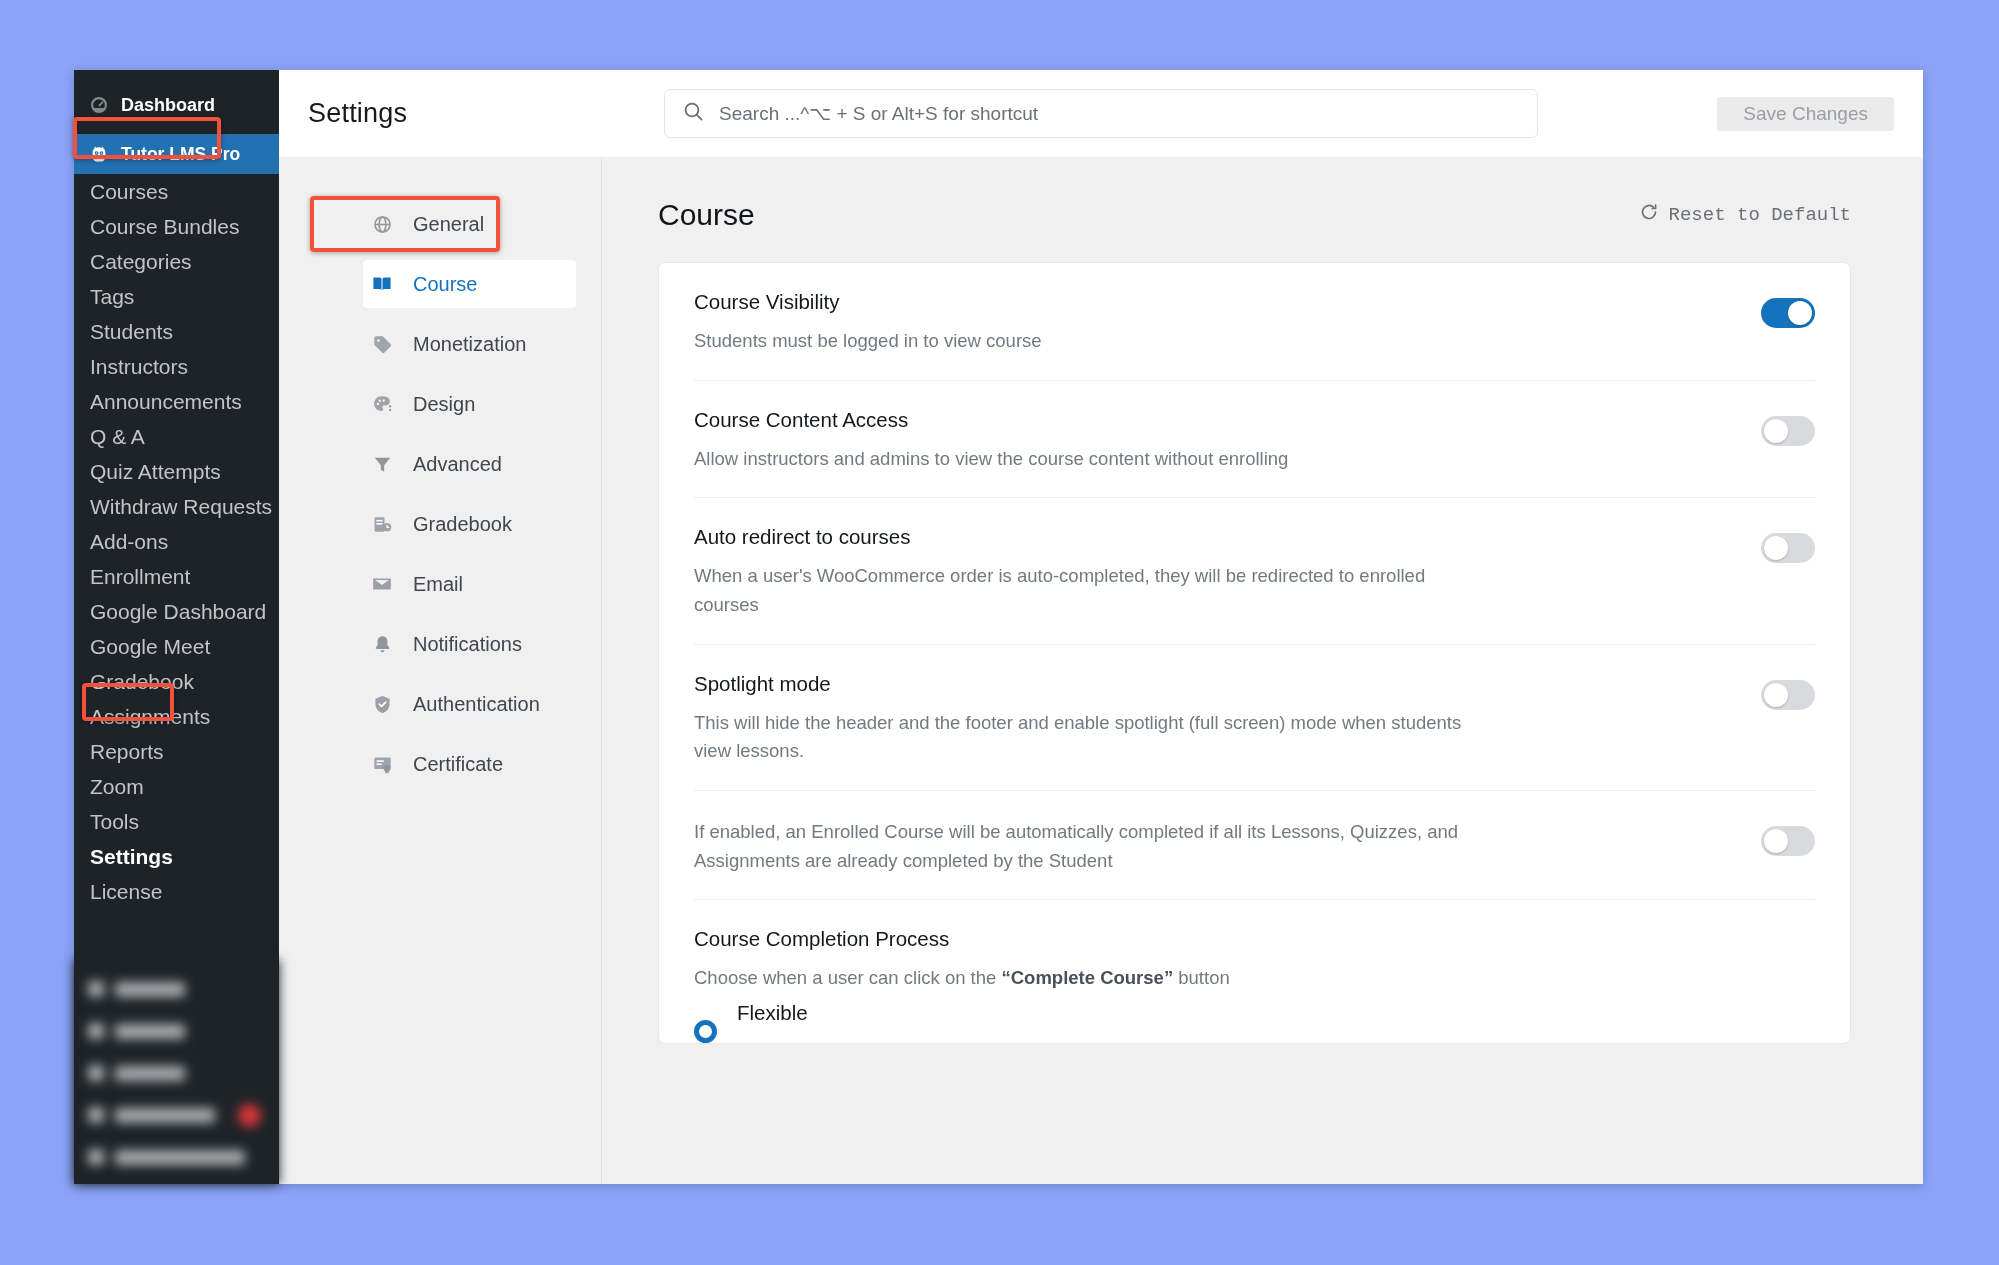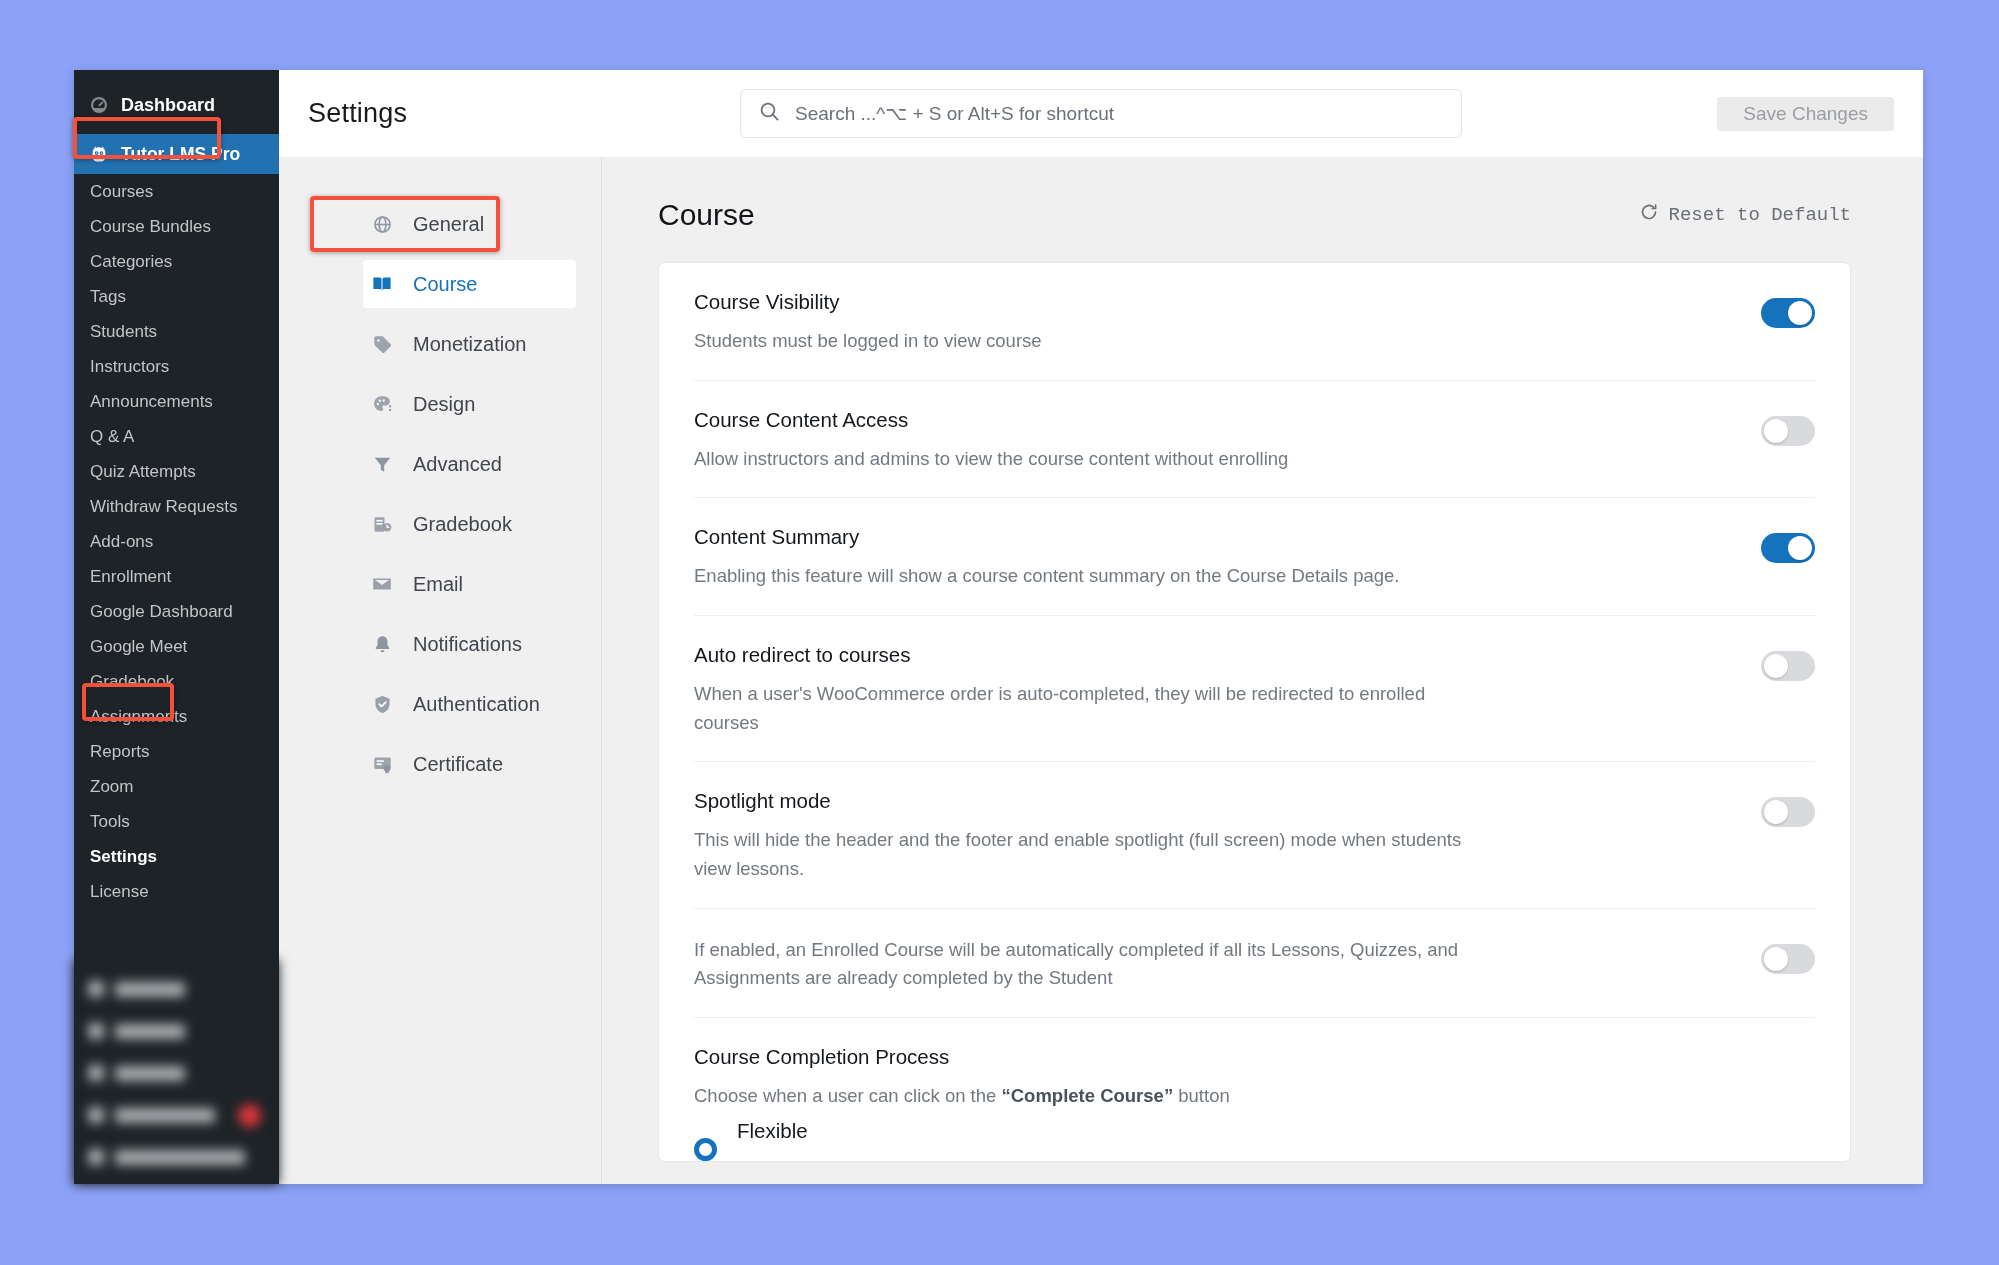--- a/index.html
+++ b/index.html
@@ -31,21 +31,21 @@
     display: flex; align-items: center;
     gap: 11px;
     padding: 0 14px;
     height: 36px;
     color: #c3c4c7;
     white-space: nowrap;
   }
   .wp-item.top { height: 64px; color: #fff; font-weight: bold; font-size: 18px; padding-top: 6px; }
   .wp-ico { width: 22px; height: 22px; flex: 0 0 22px; display:flex; align-items:center; justify-content:center; opacity: .75; }
   .wp-ico svg { display: block; }
-  .wp-sub { padding-left: 16px; height: 35px; display: flex; align-items: center; color: #c3c4c7; font-size: 17px;}
+  .wp-sub { padding-left: 16px; height: 35px; display: flex; align-items: center; color: #c3c4c7; font-size: 21px;}
   .wp-active {
     background: #2271b1;
     color: #fff;
     font-weight: bold;
     position: relative;
   }
   .wp-active .wp-ico { opacity: 1; }
   .wp-arrow {
     position: absolute;
     right: -12px; top: 50%;
@@ -77,21 +77,21 @@
     height: 88px; background: #fff;
     display: flex; align-items: center;
     padding: 0 29px 0 29px;
     flex: 0 0 88px;
     border-bottom: 1px solid #f0f0f1;
   }
   .page-title { font-size: 27px; color: #1a1a1a; font-weight: normal; letter-spacing: .2px; }
   .search-wrap {
     position: absolute;
     left: 50%; transform: translateX(-50%);
-    width: 722px;
+    width: 874px;
   }
   .search-box {
     display: flex; align-items: center; gap: 15px;
     height: 49px;
     border: 1px solid #e3e5e8;
     border-radius: 6px;
     padding: 0 18px;
     background: #fff;
   }
   .search-box input {
@@ -449,29 +449,20 @@
               <div class="row-text">
                 <div class="row-title">Course Content Access</div>
                 <div class="row-desc">Allow instructors and admins to view the course content without enrolling</div>
               </div>
               <div class="toggle">
                 <div class="knob"></div>
               </div>
             </div>
             <div class="row">
               <div class="row-text">
-                <div class="row-title">Content Summary</div>
-                <div class="row-desc">Enabling this feature will show a course content summary on the Course Details page.</div>
-              </div>
-              <div class="toggle on">
-                <div class="knob"></div>
-              </div>
-            </div>
-            <div class="row">
-              <div class="row-text">
                 <div class="row-title">Auto redirect to courses</div>
                 <div class="row-desc">When a user's WooCommerce order is auto-completed, they will be redirected to enrolled courses</div>
               </div>
               <div class="toggle">
                 <div class="knob"></div>
               </div>
             </div>
             <div class="row">
               <div class="row-text">
                 <div class="row-title">Spotlight mode</div>

